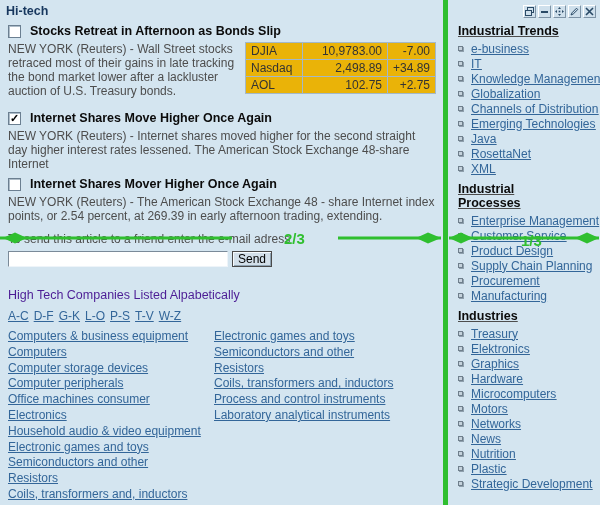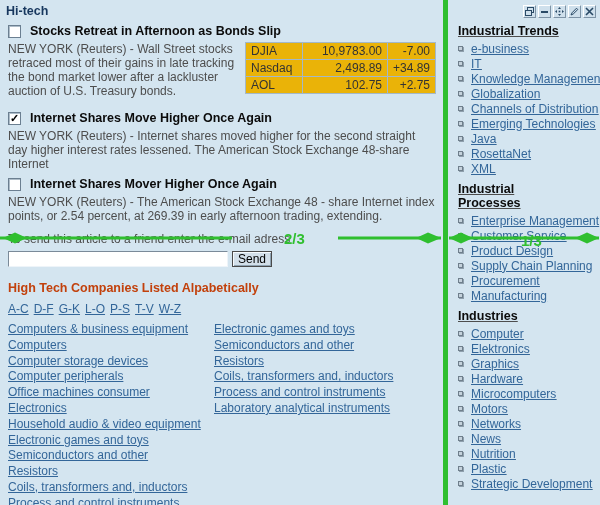--- a/index.html
+++ b/index.html
@@ -43,21 +43,21 @@
   
   .prompt{margin-top:9px;color:#4d4d4d;}
   .email-row{margin-top:4px;display:flex;align-items:center;gap:4px;height:18px;}
   .email-input{width:220px;height:16px;box-sizing:border-box;background:#fff;
     border:1px solid;border-color:#7a8a99 #eef4f9 #eef4f9 #7a8a99;
     font-family:"Liberation Sans",sans-serif;font-size:12px;padding:0 2px;}
   .send-btn{height:16px;padding:0 5px;background:#d2dfe9;border:1px solid #4a4a4a;
     box-shadow:inset 1px 1px 0 #f6fafd,inset -1px -1px 0 #8fa3b2;
     font-family:"Liberation Sans",sans-serif;font-size:12px;color:#000;cursor:default;}
   
-  .companies-title{font-weight:bold;color:#c2410c;font-size:12.5px;margin-top:13px;}
+  .companies-title{font-weight:normal;color:#4c1d95;font-size:12.5px;margin-top:20px;}
   .ranges{display:flex;gap:5px;margin-top:7px;}
   a.link{color:#336699;text-decoration:underline;cursor:pointer;}
   .cols{display:flex;margin-top:6px;}
   .colA{width:206px;}
   .col .item-row{line-height:15.8px;white-space:nowrap;}
   
   .section-title{font-weight:bold;color:#0b0b0b;font-size:12.5px;margin:6px 0 3px 0;}
   .side-item{display:flex;align-items:center;gap:8px;height:15px;white-space:nowrap;}
   .bullet{width:5px;height:5px;flex:0 0 auto;box-sizing:border-box;
     border:1px solid #6f7f8c;background:#c4d2dc;box-shadow:1px 1px 0 #8fa0ad;}
@@ -306,21 +306,21 @@
           </div>
         </div>
     </div>
 
     <div>
       <div class="section-title">Industries</div>
       <div>
 
           <div class="side-item">
             <span class="bullet"></span>
-            <a class="link">Computer</a>
+            <a class="link">Treasury</a>
           </div>
 
           <div class="side-item">
             <span class="bullet"></span>
             <a class="link">Elektronics</a>
           </div>
 
           <div class="side-item">
             <span class="bullet"></span>
             <a class="link">Graphics</a>

